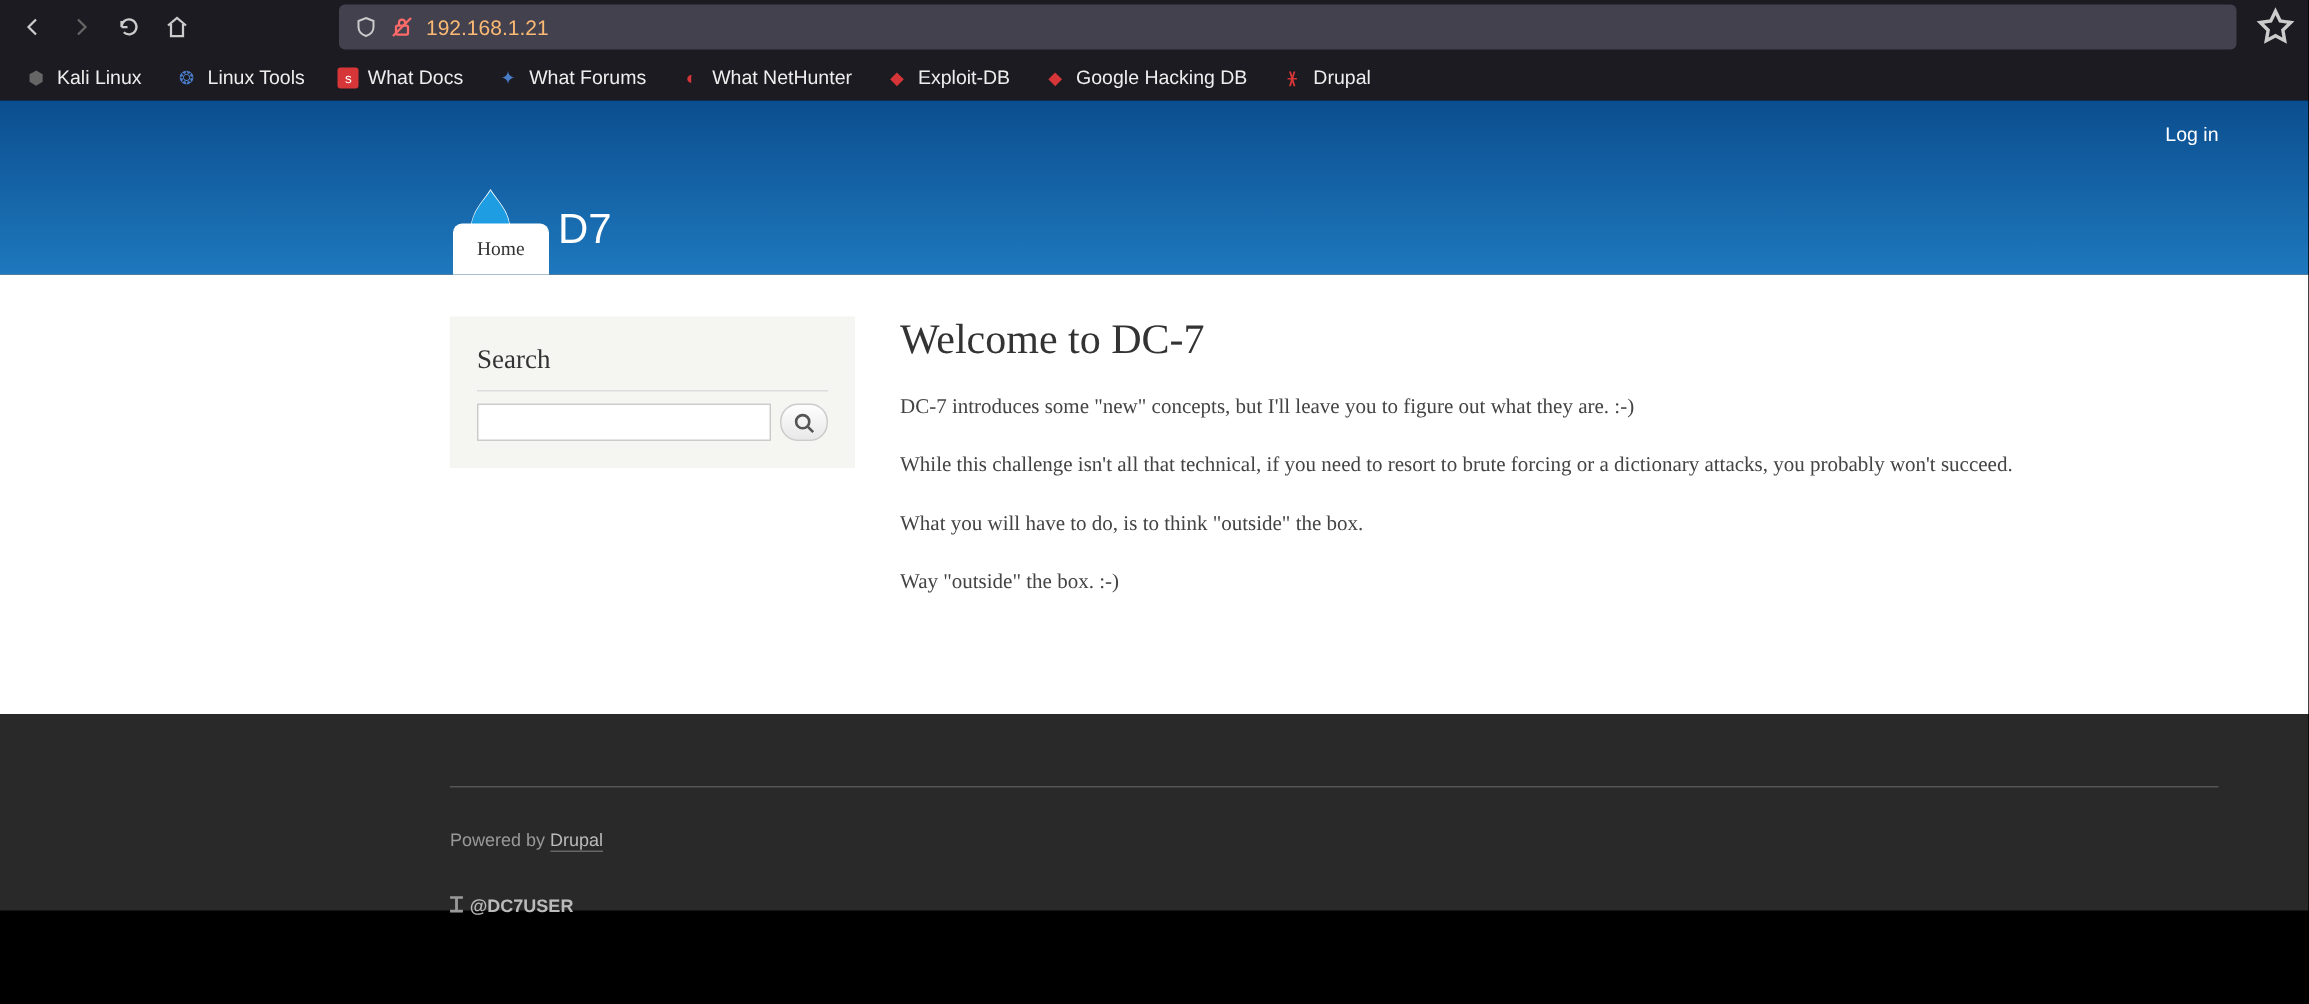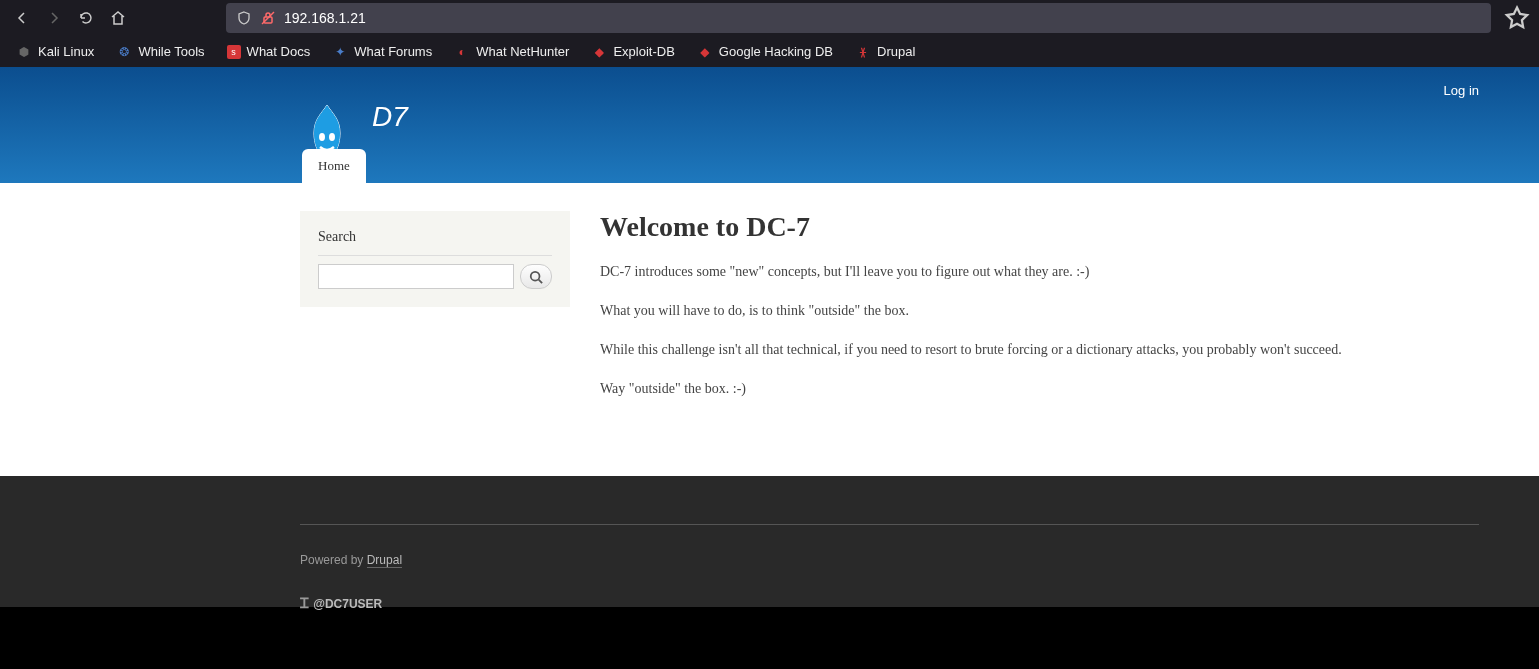--- a/index.html
+++ b/index.html
@@ -30,21 +30,21 @@
       flex: 1;
       background: #42414d;
       height: 30px;
       border-radius: 4px;
       margin-left: 90px;
       margin-right: 8px;
       display: flex;
       align-items: center;
       padding: 0 10px;
       gap: 8px;
-      color: #ffffff;
+      color: #fdba74;
       font-size: 14px;
     }
     .url-bar .shield-icon, .url-bar .lock-icon {
       width: 16px;
       height: 16px;
       display: flex;
       align-items: center;
       justify-content: center;
     }
     .url-bar .lock-icon { color: #ff6a6a; }
@@ -97,24 +97,24 @@
       right: 60px;
     }
     .user-menu a {
       color: #fff;
       font-size: 13px;
       text-decoration: none;
     }
     .site-branding {
       position: absolute;
       left: 300px;
-      top: 34px;
-      display: flex;
+      top: 56px;
+      display: flex;
+      align-items: center;
       gap: 18px;
-      font-style: italic;
     }
     .drupal-logo {
       width: 54px;
       height: 60px;
     }
     .site-name {
       color: #fff;
       font-size: 28px;
       font-weight: normal;
     }
@@ -147,21 +147,21 @@
     .sidebar {
       width: 270px;
       margin-left: 300px;
     }
     .search-block {
       background: #f5f5f1;
       padding: 18px;
     }
     .search-block h2 {
       font-family: Georgia, serif;
-      font-size: 14px;
+      font-size: 18px;
       font-weight: normal;
       color: #333;
       border-bottom: 1px solid #ddd;
       padding-bottom: 10px;
       margin-bottom: 8px;
     }
     .search-form {
       display: flex;
       gap: 6px;
       align-items: center;
@@ -187,21 +187,21 @@
     
     
     .content {
       margin-left: 30px;
       flex: 1;
       padding-right: 60px;
     }
     .content h1 {
       font-family: Georgia, serif;
       font-size: 28px;
-      font-weight: bold;
+      font-weight: normal;
       color: #333;
       margin-bottom: 18px;
     }
     .content p {
       font-family: Georgia, serif;
       font-size: 14px;
       color: #444;
       margin-bottom: 18px;
       line-height: 1.5;
     }
@@ -285,21 +285,21 @@
   </div>
 </div>
 
 <div class="bookmarks-bar">
   <div class="bookmark-item">
     <span class="bookmark-icon" style="color:#666">⬢</span>
     <span>Kali Linux</span>
   </div>
   <div class="bookmark-item">
     <span class="bookmark-icon" style="color:#4a7dc9">❂</span>
-    <span>While Tools</span>
+    <span>Linux Tools</span>
   </div>
   <div class="bookmark-item">
     <span class="bookmark-icon" style="background:#d63638;color:#fff;width:14px;height:14px;border-radius:2px;font-size:9px;line-height:14px;text-align:center">s</span>
     <span>What Docs</span>
   </div>
   <div class="bookmark-item">
     <span class="bookmark-icon" style="color:#4a7dc9">✦</span>
     <span>What Forums</span>
   </div>
   <div class="bookmark-item">
@@ -352,22 +352,22 @@
               <circle cx="7" cy="7" r="5"></circle>
               <line x1="11" y1="11" x2="15" y2="15"></line>
             </svg>
         </button>
       </div>
     </div>
   </div>
   <div class="content">
     <h1>Welcome to DC-7</h1>
     <p>DC-7 introduces some "new" concepts, but I'll leave you to figure out what they are.  :-)</p>
+    <p>While this challenge isn't all that technical, if you need to resort to brute forcing or a dictionary attacks, you probably won't succeed.</p>
     <p>What you will have to do, is to think "outside" the box.</p>
-    <p>While this challenge isn't all that technical, if you need to resort to brute forcing or a dictionary attacks, you probably won't succeed.</p>
     <p>Way "outside" the box.  :-)</p>
   </div>
 </div>
 
 <div class="footer">
   <div class="footer-inner">
     <div class="footer-text">
       <span>Powered by </span><a href="#">Drupal</a>
     </div>
     <div class="footer-user">

